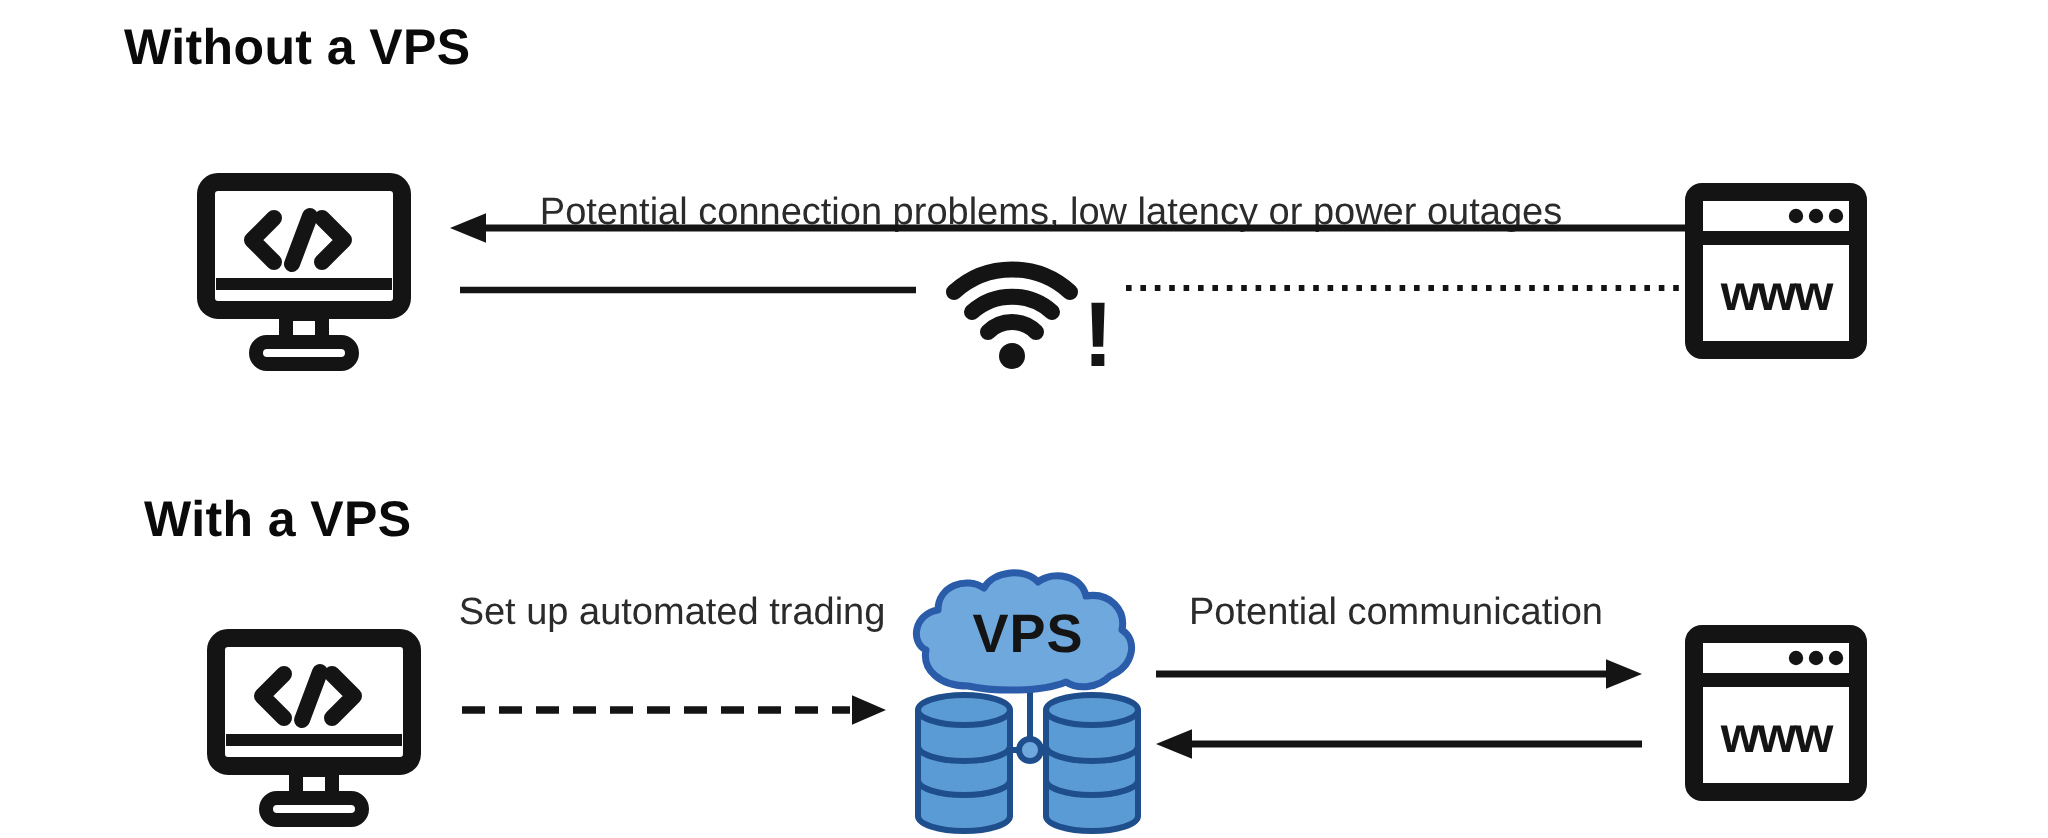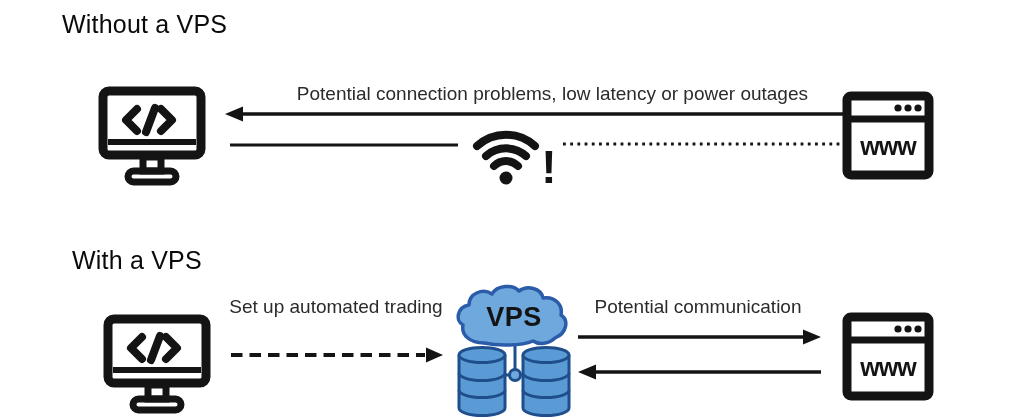--- a/index.html
+++ b/index.html
@@ -1,20 +1,20 @@
 <!DOCTYPE html>
 <html><head>
 <meta charset="utf-8">
 <style>
   html,body{margin:0;padding:0;background:#fff;}
   .stage{
     position:relative;width:1024px;height:419px;background:#ffffff;
     font-family:"Liberation Sans",sans-serif;overflow:hidden;
   }
-  .hd{position:absolute;font-size:25px;font-weight:400;color:#0a0a0a;letter-spacing:.2px;}
+  .hd{position:absolute;font-size:25px;font-weight:700;color:#0a0a0a;letter-spacing:.2px;}
   .lbl{position:absolute;font-size:19px;color:#2b2b2b;text-align:center;white-space:nowrap;}
   .abs{position:absolute;}
   svg{display:block;overflow:visible;}
   .ink{stroke:#141414;}
   .fillink{fill:#141414;}
   .cloud{fill:#6fa8dc;stroke:#2a5caa;}
   .db{fill:#5b9bd5;stroke:#1f4e8c;}
   .node{fill:#6fa8dc;stroke:#1f4e8c;}
   svg text{font-family:"Liberation Sans",sans-serif;}
 </style>
@@ -28,21 +28,21 @@
   <svg class="abs" style="left:97px;top:85px;" width="110" height="102" viewBox="0 0 110 102">
     <rect x="6" y="6" width="98" height="64" rx="6" fill="#ffffff" class="ink" stroke-width="9"></rect>
     <line x1="11" y1="57" x2="99" y2="57" class="ink" stroke-width="6"></line>
     <polyline points="40,24 29,35 40,46" fill="none" class="ink" stroke-width="8" stroke-linecap="round" stroke-linejoin="round"></polyline>
     <line x1="58" y1="23" x2="49" y2="47" class="ink" stroke-width="8" stroke-linecap="round"></line>
     <polyline points="64,24 75,35 64,46" fill="none" class="ink" stroke-width="8" stroke-linecap="round" stroke-linejoin="round"></polyline>
     <rect x="46" y="72" width="18" height="14" fill="none" class="ink" stroke-width="7"></rect>
     <rect x="31" y="86" width="48" height="11" rx="5.5" fill="none" class="ink" stroke-width="7"></rect>
   </svg>
 
-  <div class="lbl" style="left:243px;top:83px;width:565px;text-align:right;">Potential connection problems, low latency or power outages</div>
+  <div class="lbl" style="left:243px;top:96px;width:565px;">Potential connection problems, low latency or power outages</div>
 
   <svg class="abs" style="left:224px;top:104px;" width="688" height="20" viewBox="0 0 688 20">
     <line x1="686" y1="10" x2="16" y2="10" class="ink" stroke-width="3.4"></line>
     <polygon points="1,10 19,2.6 19,17.4" class="fillink"></polygon>
   </svg>
 
   <svg class="abs" style="left:229px;top:138px;" width="231" height="14" viewBox="0 0 231 14">
     <line x1="1" y1="7" x2="229" y2="7" class="ink" stroke-width="3.2"></line>
   </svg>
 

